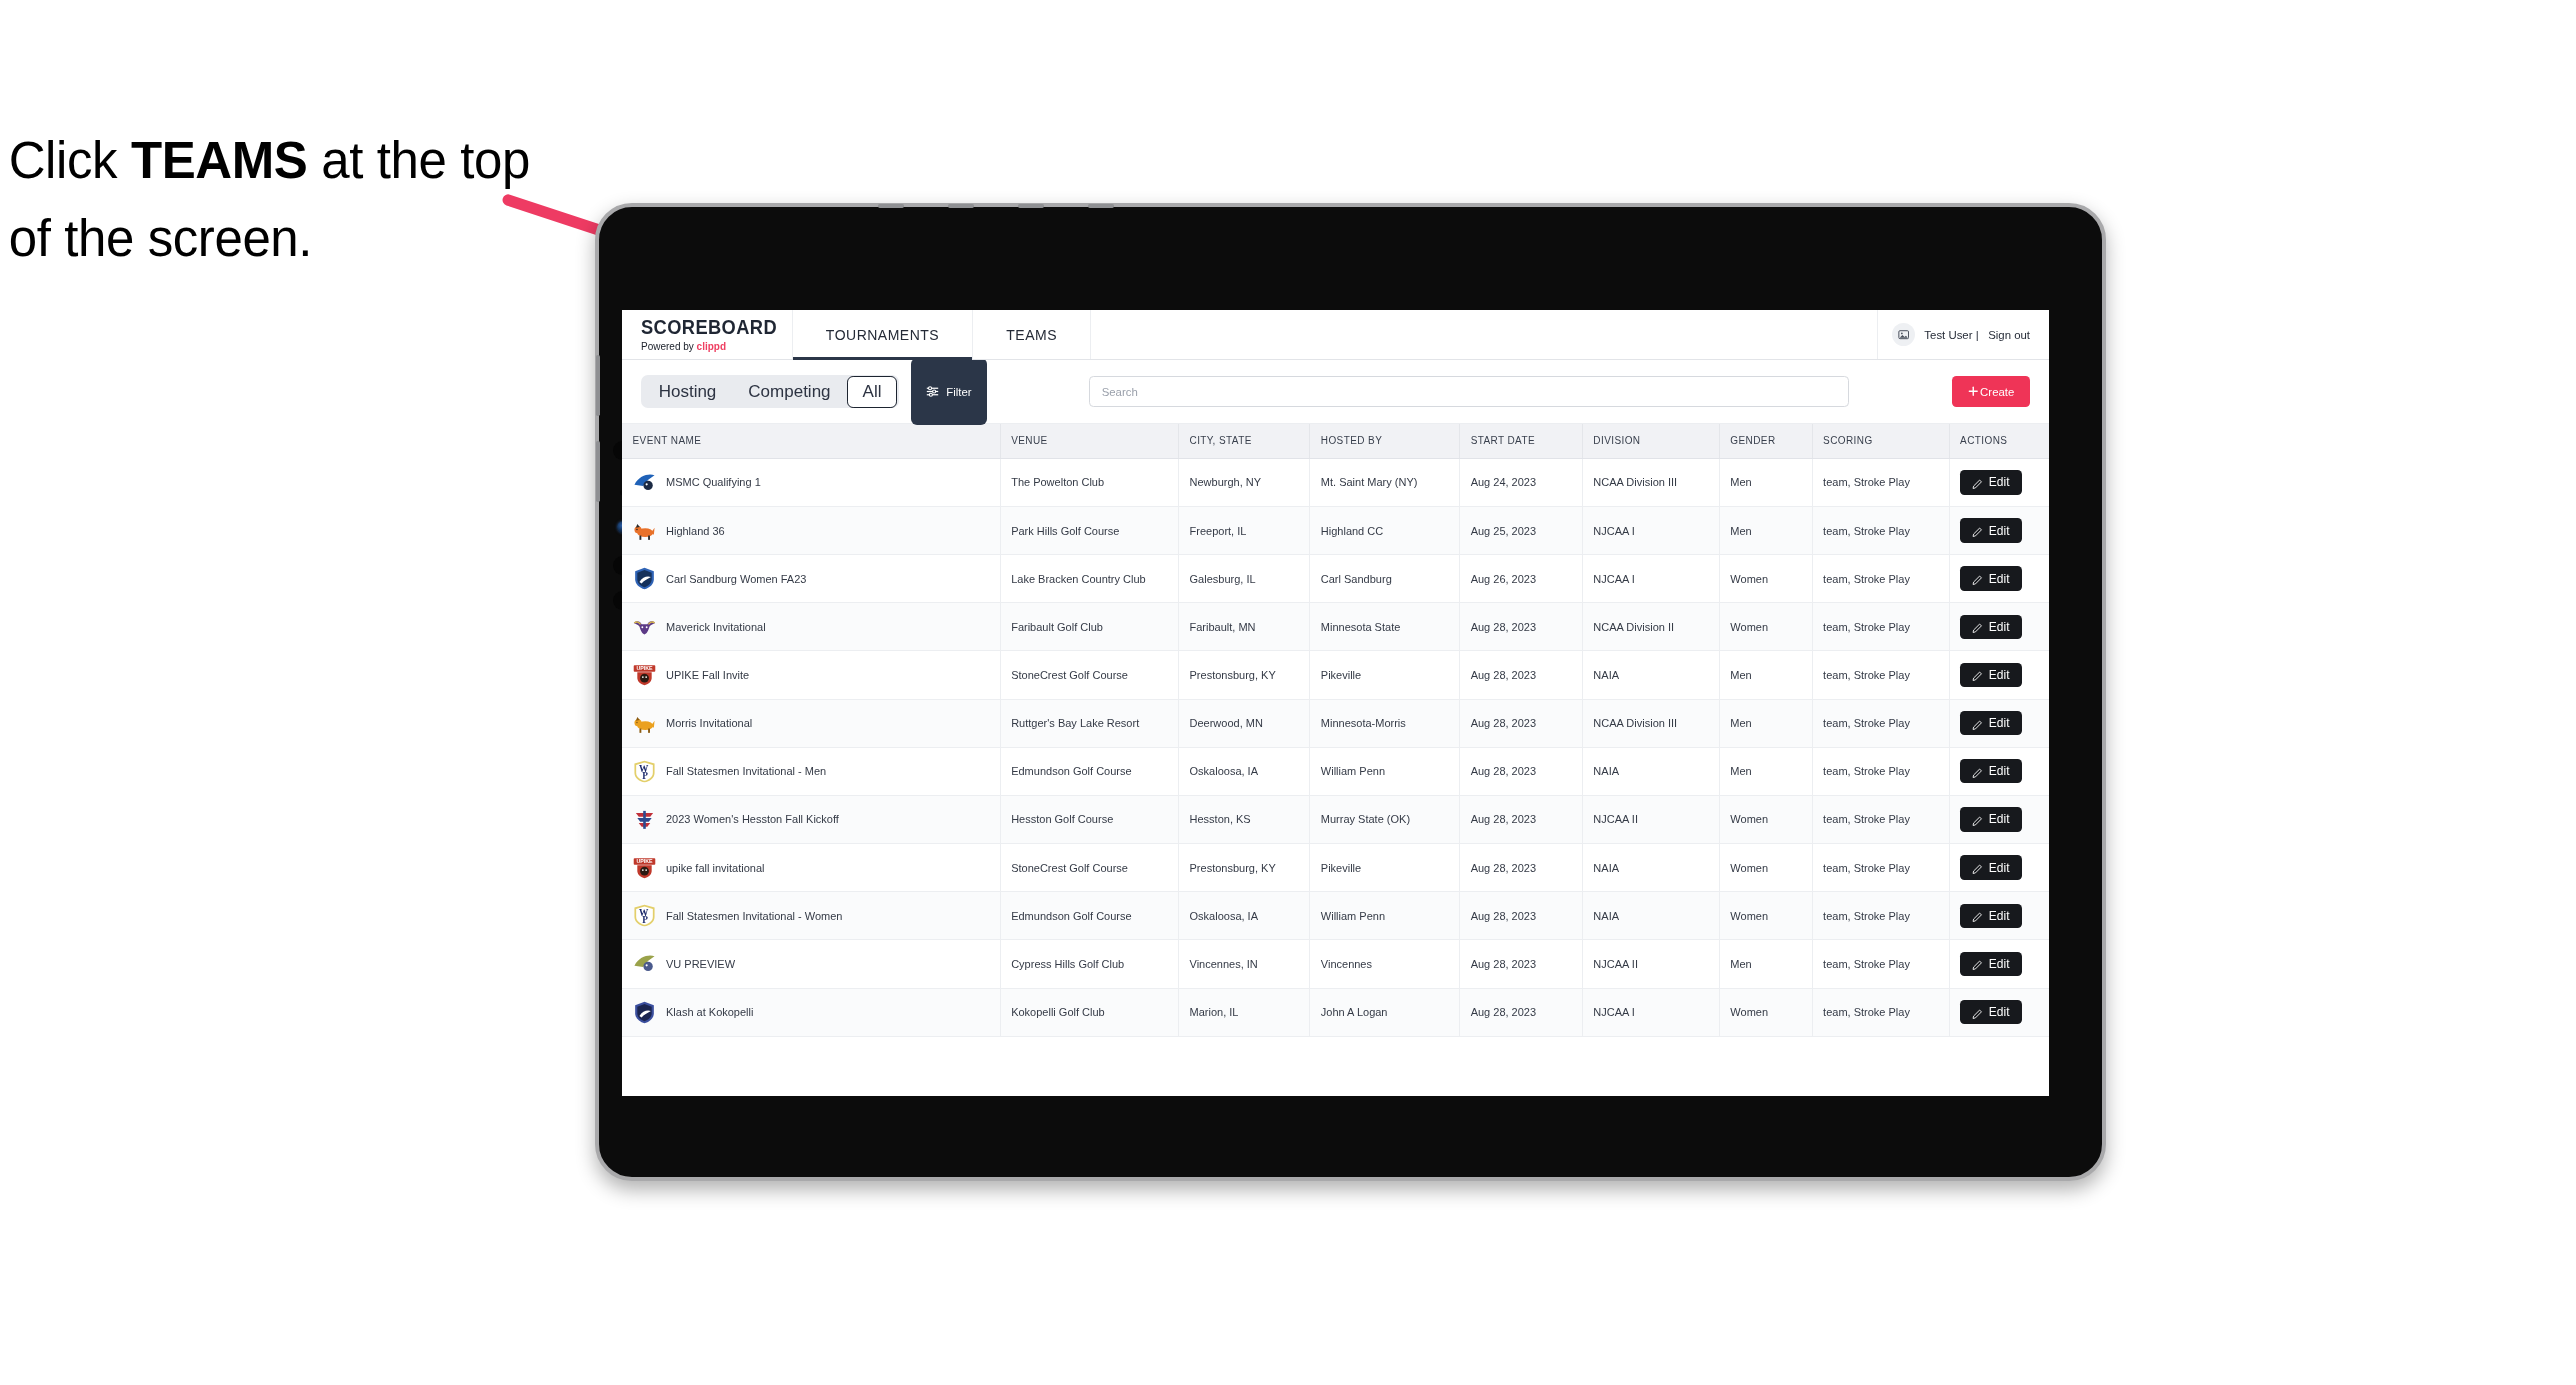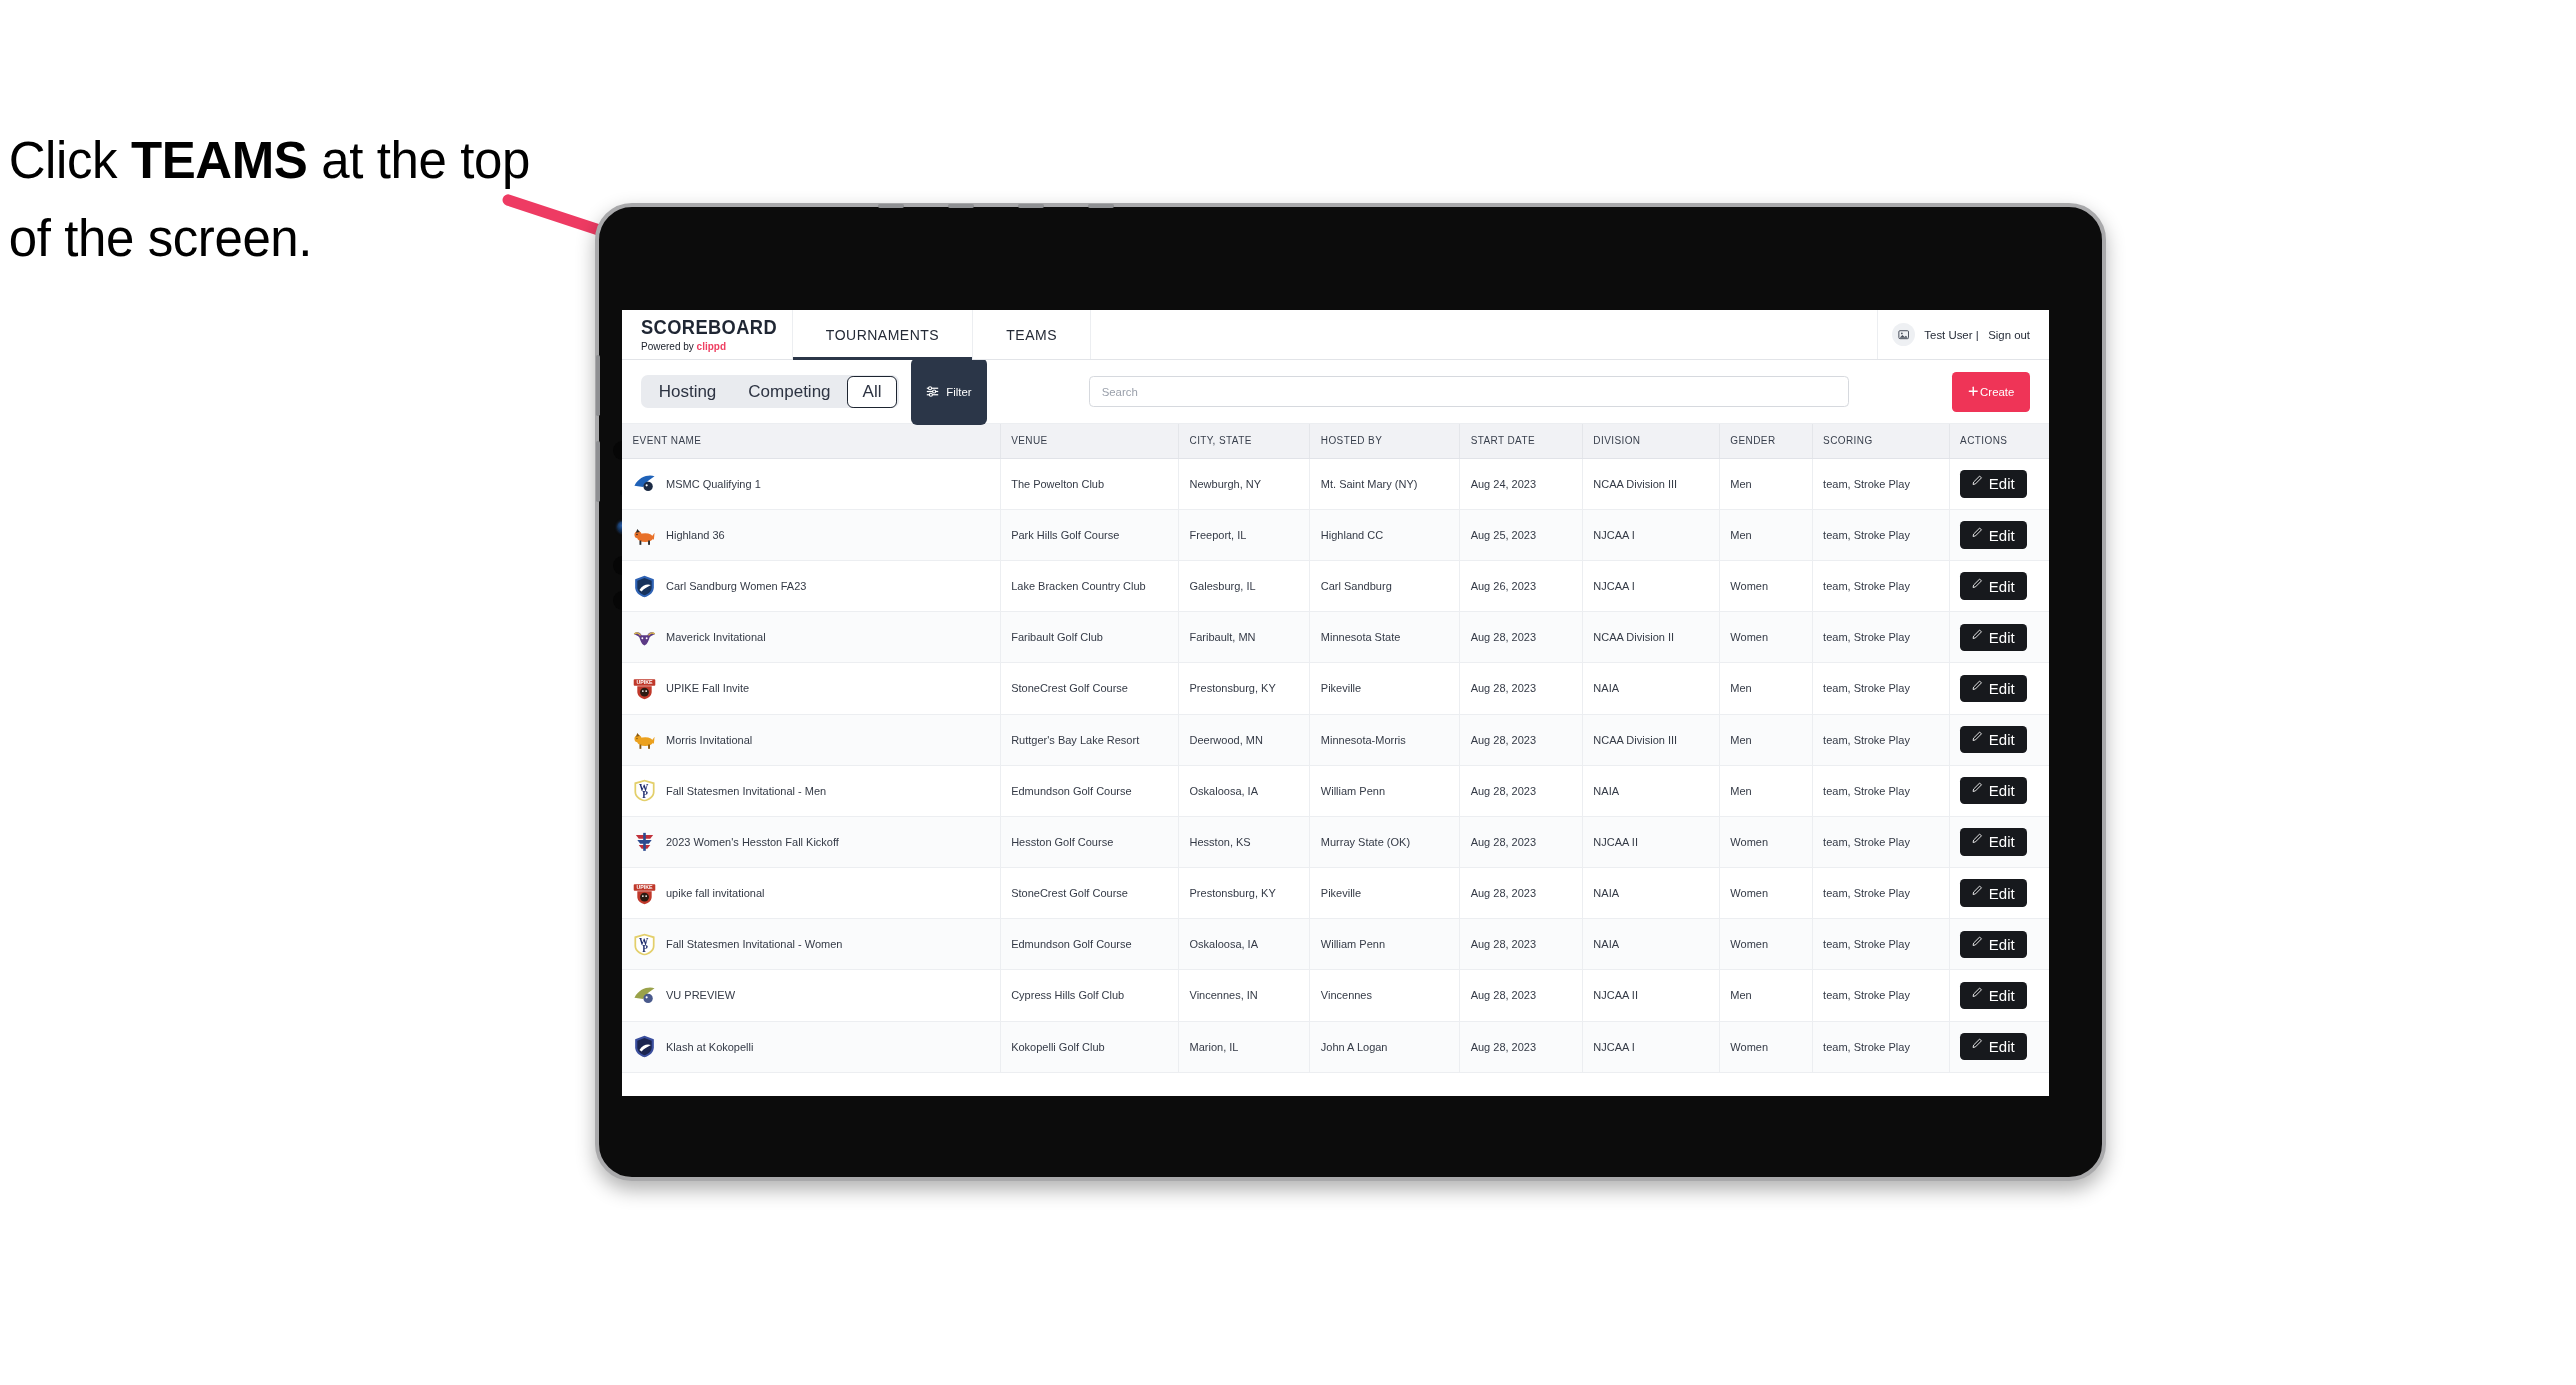--- a/index.html
+++ b/index.html
@@ -222,21 +222,21 @@
     background: #fff;
     box-sizing: border-box;
     outline: none;
   }
   #search-input::placeholder { color: #9aa0ab; }
   #create-btn {
     display: flex; align-items: center; gap: 2px;
     background: #ef3457;
     color: #ffffff;
     font-size: 11.4px;
-    height: 40px;
+    height: 31px;
     border-radius: 4.4px;
     padding: 0 15.7px;
     cursor: pointer;
     white-space: nowrap;
   }
 
   
   #table-wrap { background: #eab308; }
   table.grid {
     width: 100%;
@@ -275,25 +275,25 @@
 
   .ev-cell { display: flex; align-items: center; gap: 10.5px; }
   .logo {
     width: 23px; height: 23px;
     flex: 0 0 23px;
     border-radius: 2.6px;
     display: block;
   }
   .edit-btn {
     display: inline-flex;
-    align-items: flex-start;
+    align-items: flex-end;
     gap: 6.1px;
     background: #17191d;
     color: #ffffff;
-    font-size: 15px;
+    font-size: 12px;
     border-radius: 4.4px;
     padding: 5.2px 12.2px;
     cursor: pointer;
   }
   .edit-btn svg { display:block; }
 
   
   col.c-event   { width: 26.5%; }
   col.c-venue   { width: 12.5%; }
   col.c-city    { width: 9.2%;  }

